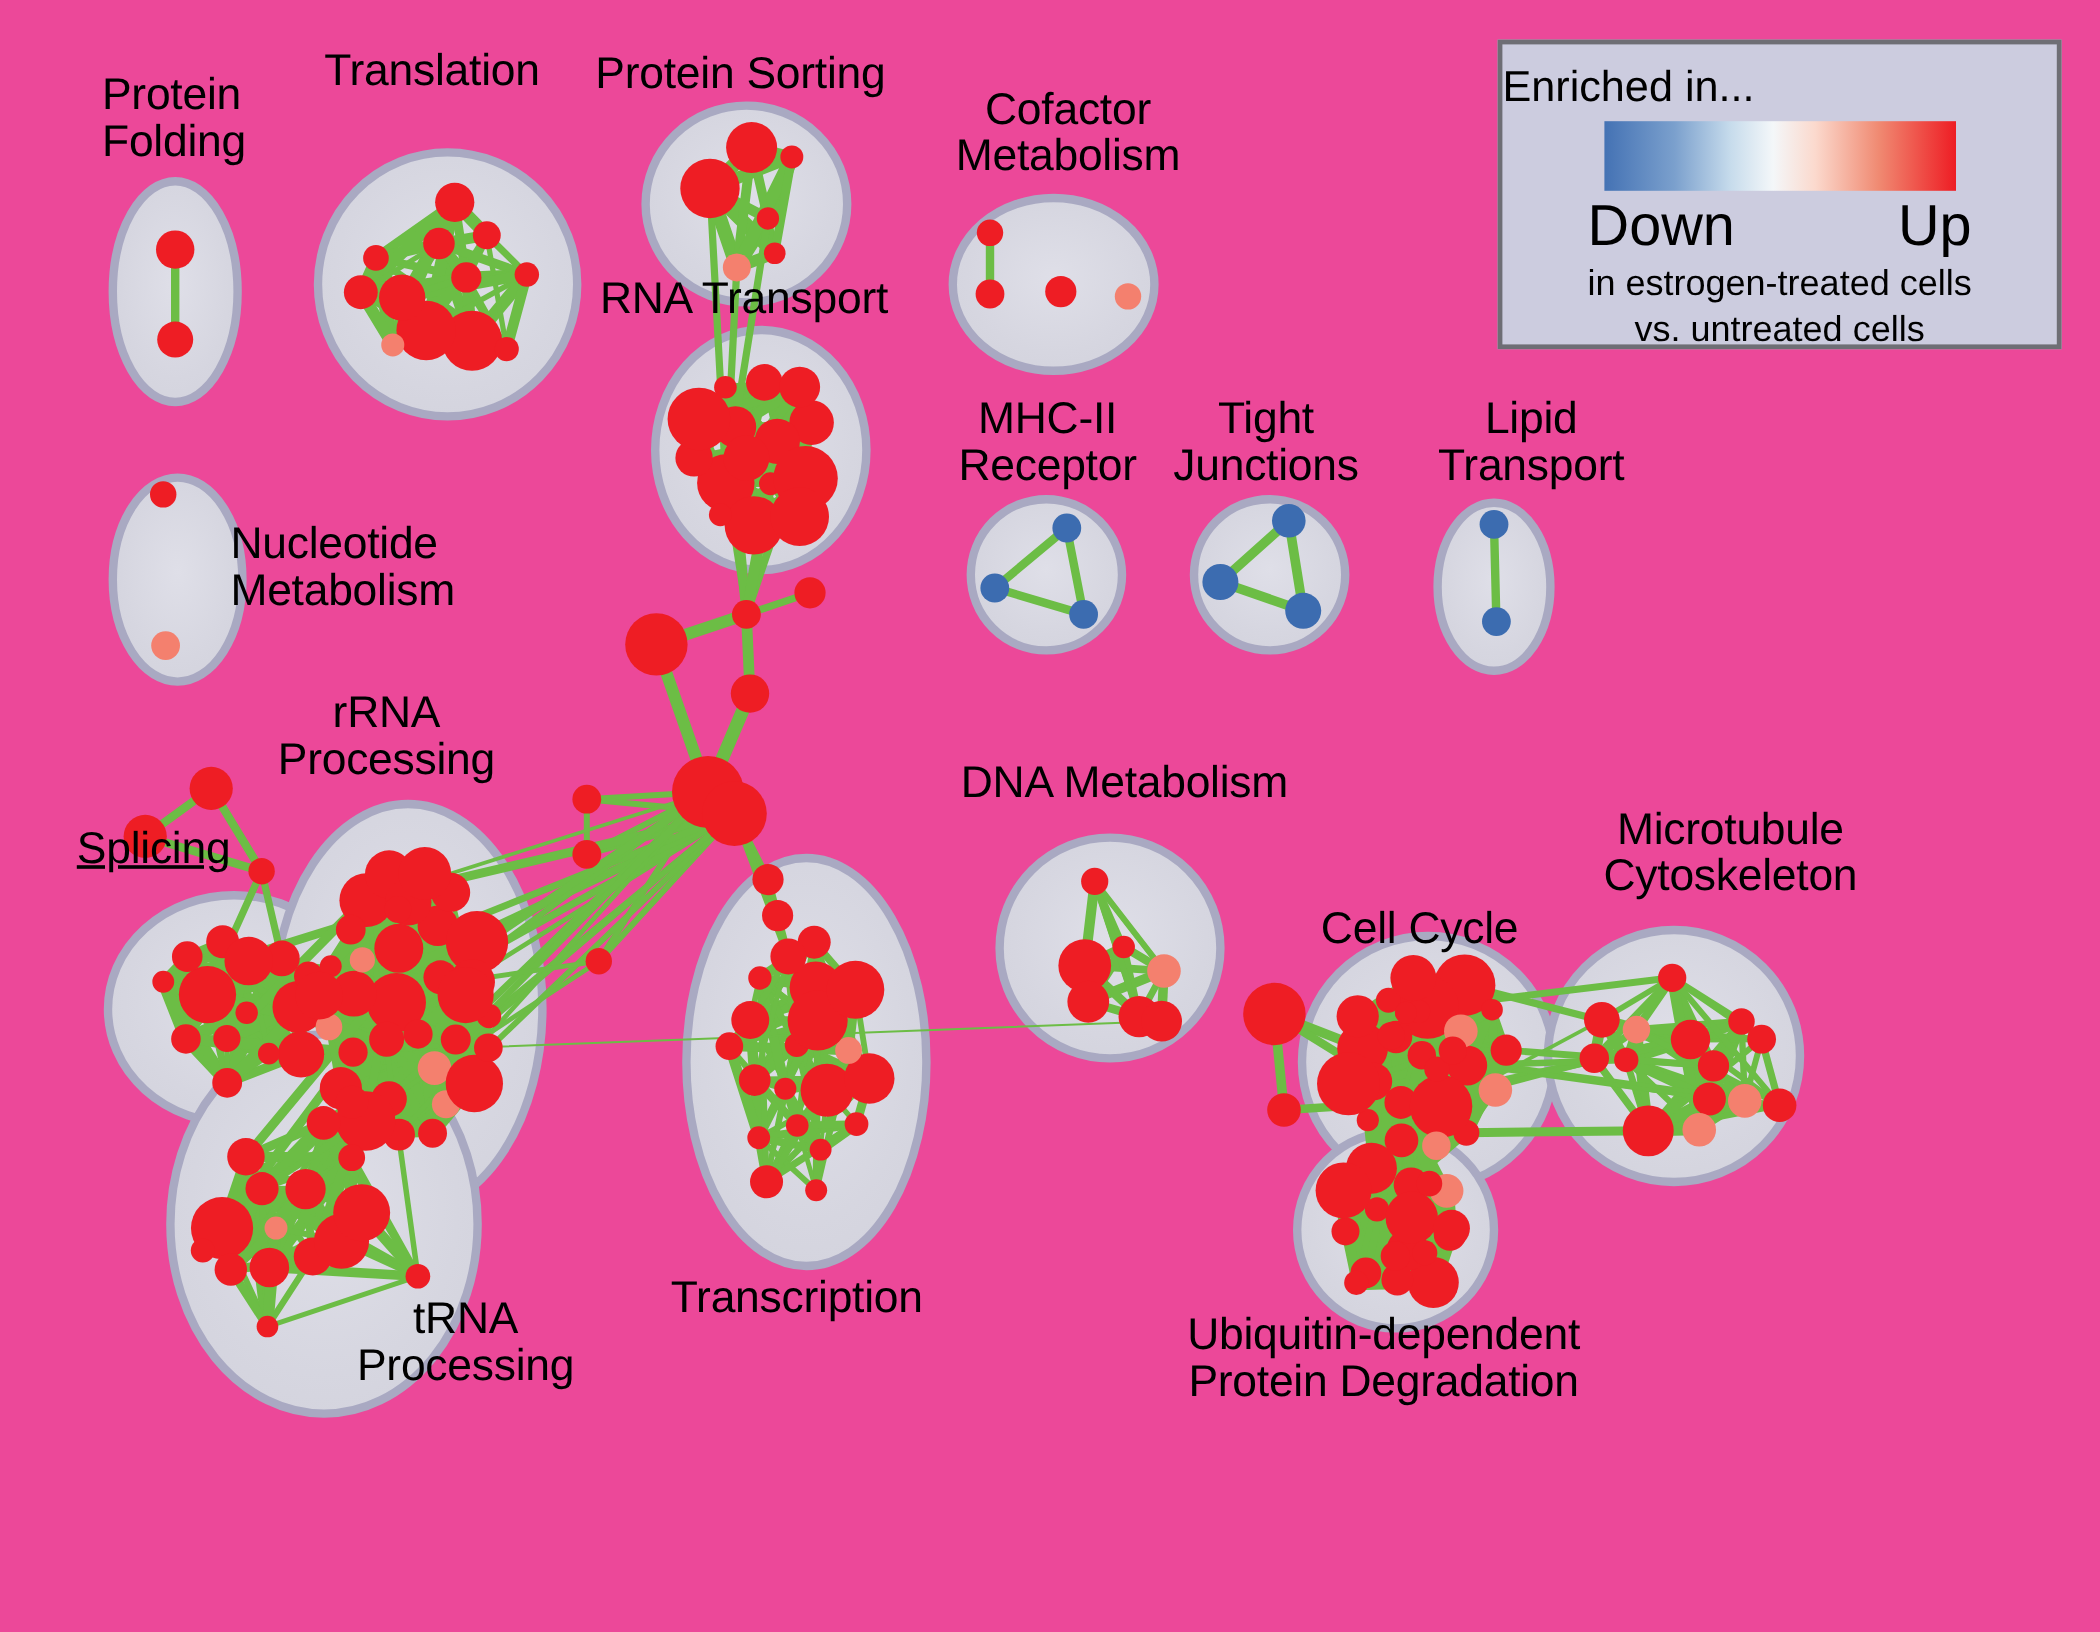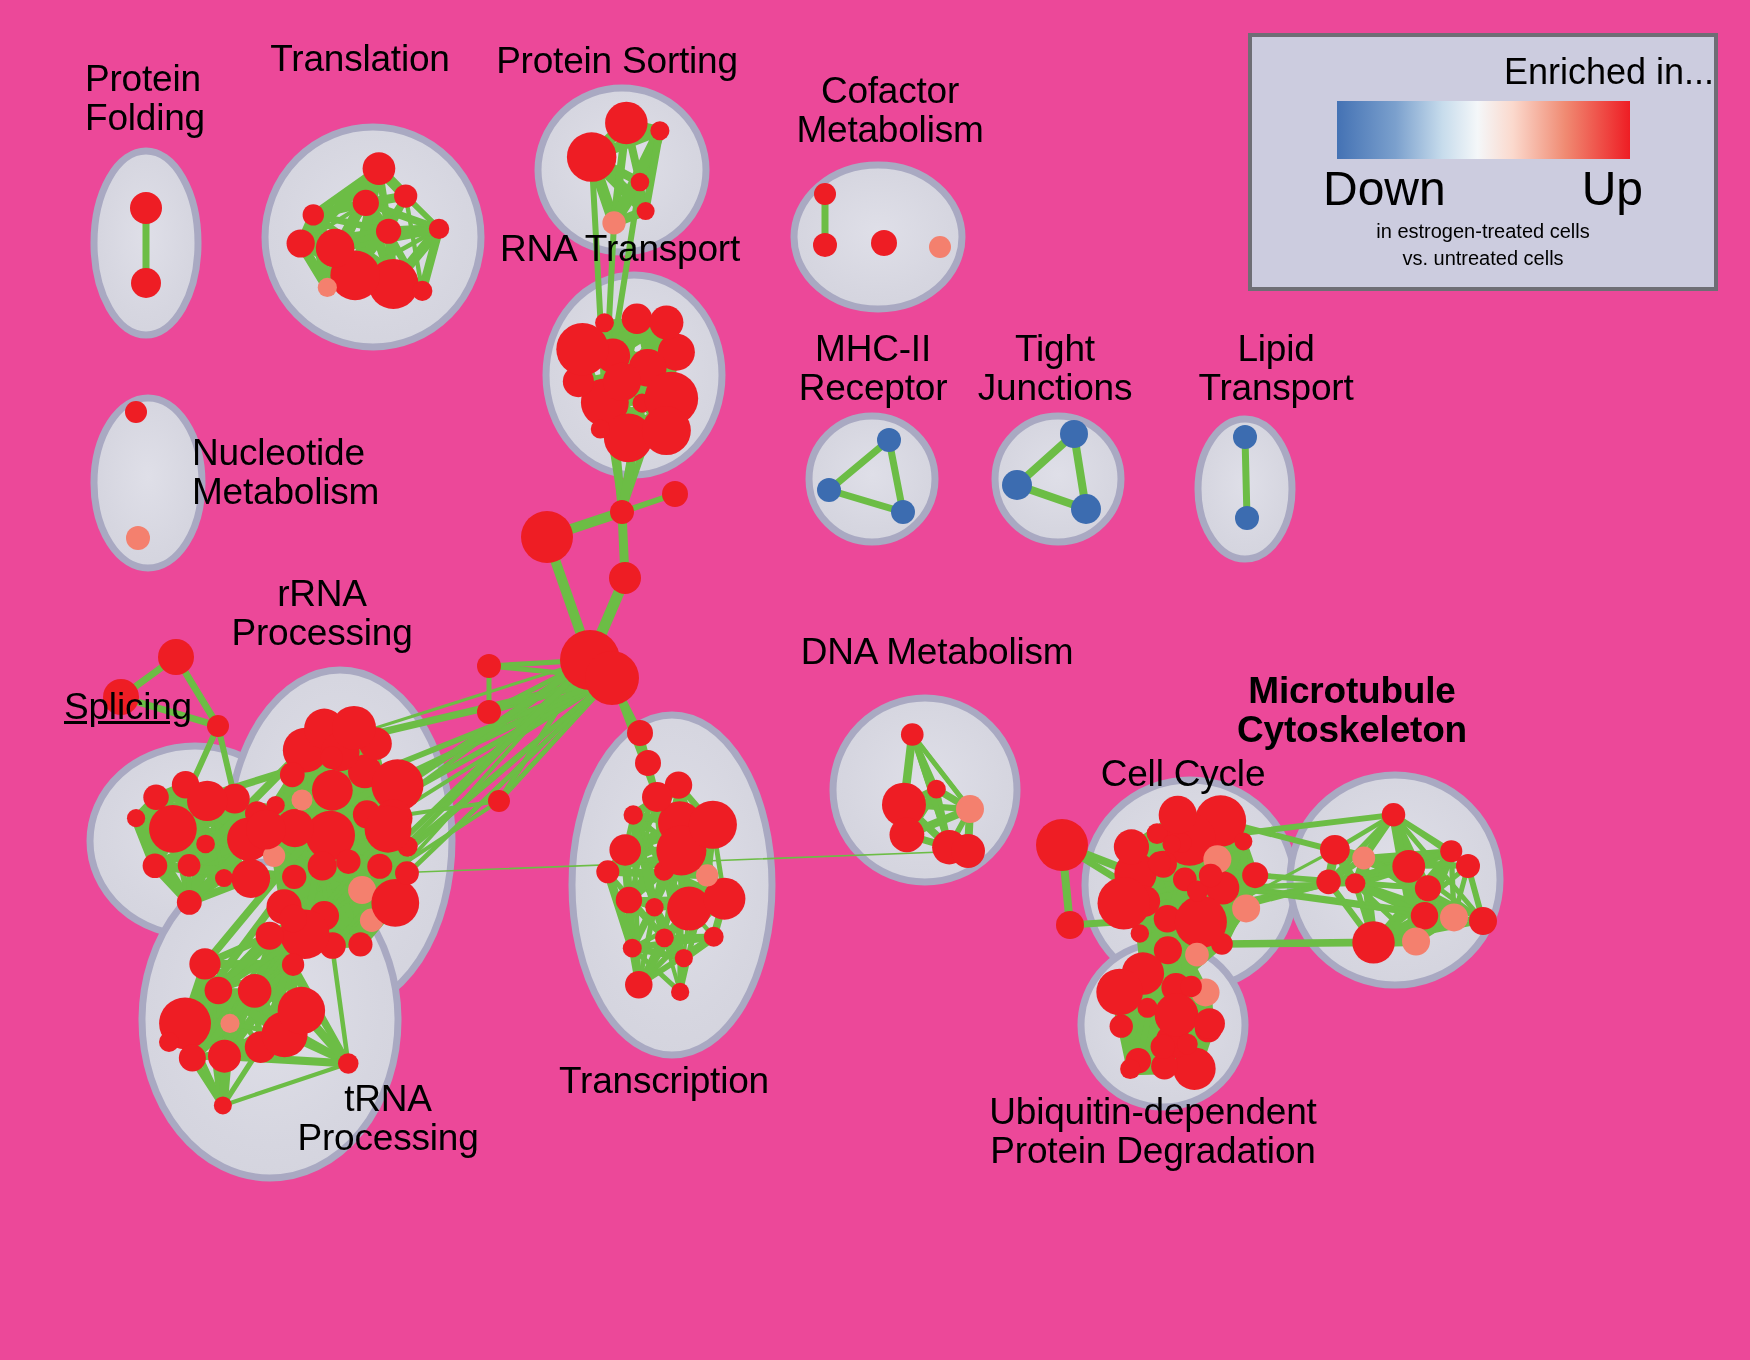--- a/index.html
+++ b/index.html
@@ -2,25 +2,25 @@
 <html><head>
 <meta charset="utf-8">
 <style>
   html,body{margin:0;padding:0;background:#ccccdf;}
   body{font-family:"Liberation Sans", sans-serif;}
   #stage{position:relative;width:1750px;height:1360px;background:#ec4899;overflow:hidden;}
   #net{position:absolute;left:0;top:0;width:1750px;height:1360px;}
   .lbl{position:absolute;color:#000;font-size:37px;line-height:1.05;font-weight:400;white-space:pre;letter-spacing:-.2px;}
   .lbl.c{transform:translateX(-50%);text-align:center;}
   #legend{position:absolute;left:1248px;top:33px;width:470px;height:258px;border:4px solid #6e6e75;background:#ccccdf;box-sizing:border-box;}
-  #legend .ttl{text-align:right;font-size:36px;color:#000;margin-top:14px;}
+  #legend .ttl{text-align:left;font-size:36px;color:#000;margin-top:14px;}
   #legend .bar{margin:8px auto 0 auto;width:293px;height:58px;
      background:linear-gradient(to right,#4472b4 0%,#7ba0cd 20%,#c7dcec 36%,#f4f7f9 48%,#fbd9cd 60%,#f08a72 78%,#ee1d24 100%);}
   #legend .ends{display:flex;justify-content:space-between;width:320px;margin:2px auto 0 auto;font-size:48px;}
-  #legend .sub{text-align:center;font-size:20px;line-height:1.14;margin-top:4px;}
+  #legend .sub{text-align:center;font-size:30px;line-height:1.14;margin-top:4px;}
 </style>
 </head>
 <body>
 
 <div id="stage">
 
   <svg id="net" viewBox="0 0 1750 1360">
     <defs>
       <radialGradient id="cg" cx="50%" cy="46%" r="62%">
         <stop offset="0%" stop-color="#dfdfe8"></stop>
@@ -1537,21 +1537,21 @@
       <div class="lbl c" style="left: 1276px; top: 330px;">Lipid
 Transport</div>
       <div class="lbl" style="left: 64px; top: 688px; text-decoration: underline;">Splicing</div>
       <div class="lbl c" style="left: 322px; top: 575px;">rRNA
 Processing</div>
       <div class="lbl c" style="left: 388px; top: 1080px;">tRNA
 Processing</div>
       <div class="lbl c" style="left: 664px; top: 1062px;">Transcription</div>
       <div class="lbl c" style="left: 937px; top: 633px;">DNA Metabolism</div>
       <div class="lbl c" style="left: 1183px; top: 755px;">Cell Cycle</div>
-      <div class="lbl c" style="left: 1352px; top: 672px; font-weight: bold;">Microtubule
+      <div class="lbl c" style="left: 1442px; top: 672px;">Microtubule
 Cytoskeleton</div>
       <div class="lbl c" style="left: 1153px; top: 1093px;">Ubiquitin-dependent
 Protein Degradation</div>
     </div>
 
   <div id="legend">
     <div class="ttl">Enriched in...</div>
     <div class="bar"></div>
     <div class="ends">
       <span>Down</span>

